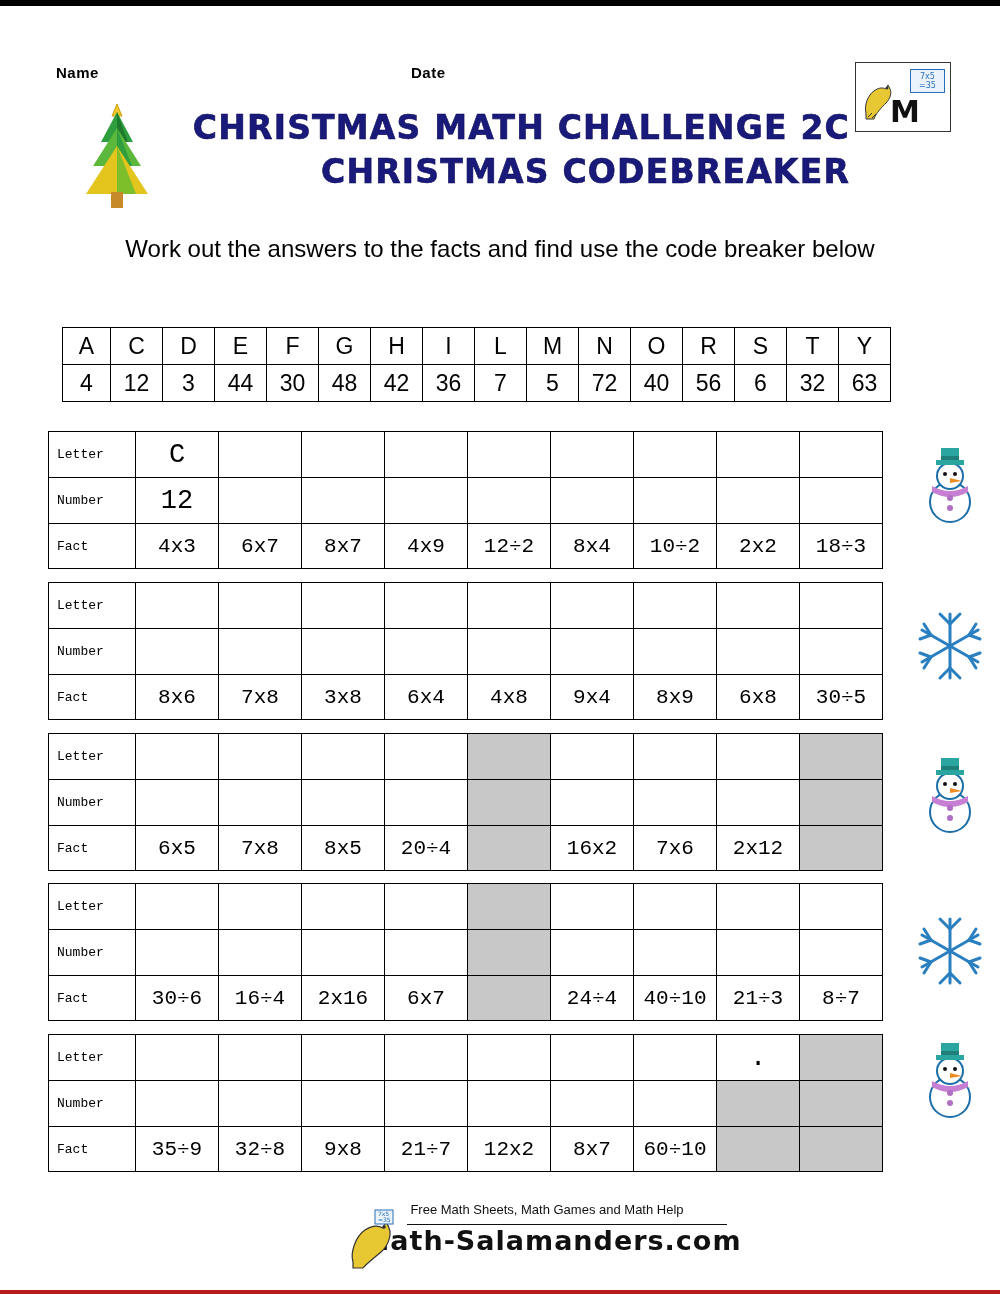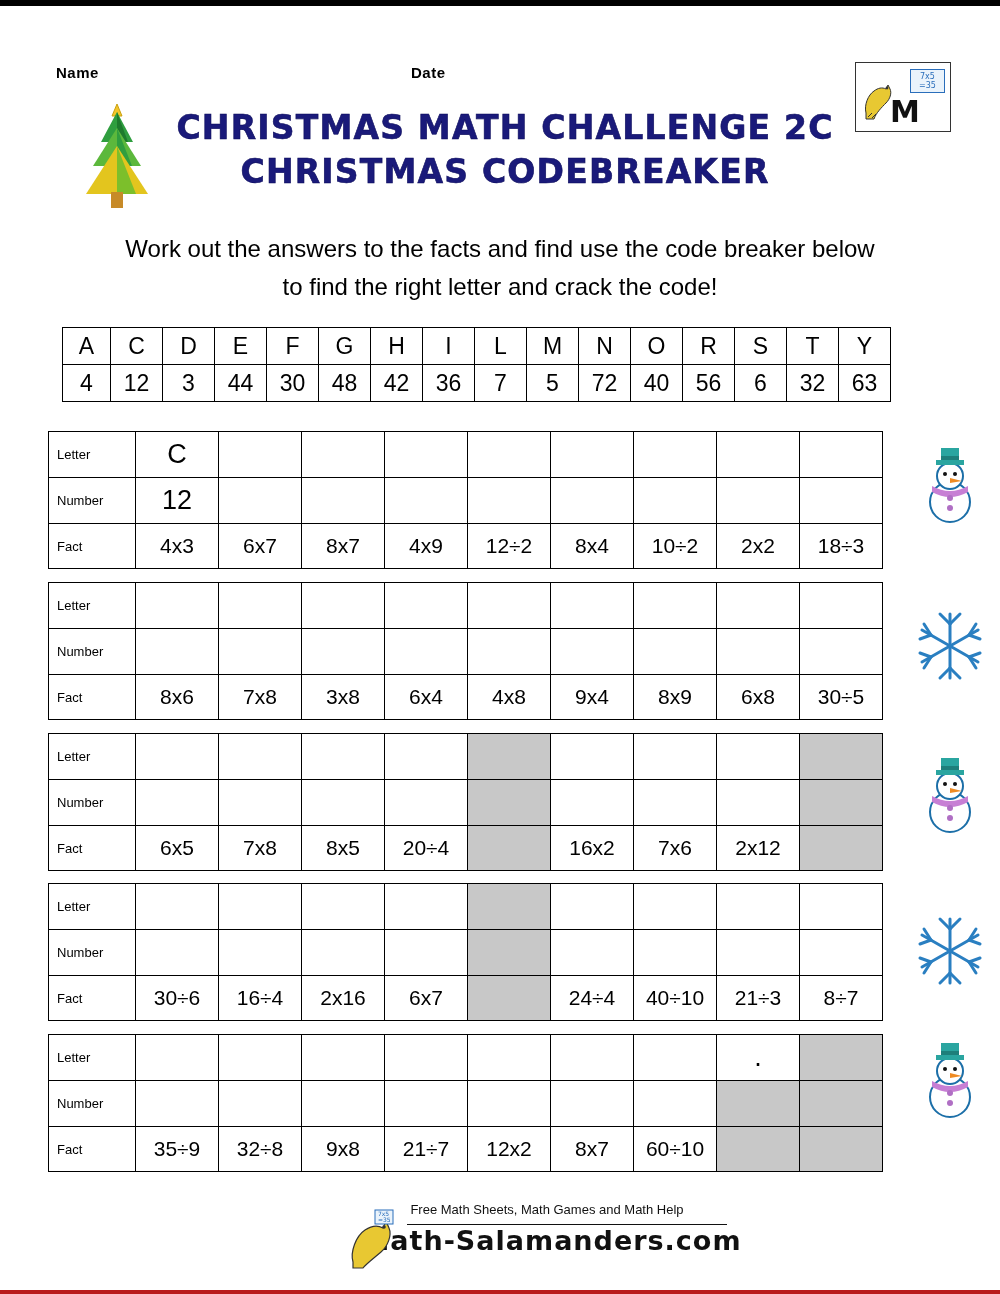--- a/index.html
+++ b/index.html
@@ -96,20 +96,21 @@
   }
   .title-line {
     font-family: "DejaVu Sans", sans-serif;
     font-weight: bold;
     font-size: 33px;
     letter-spacing: 1.2px;
     color: #1a1a7a;
     -webkit-text-stroke: 0.6px #0a0a5a;
     line-height: 44px;
     text-transform: uppercase;
+    text-align: right;
   }
 
   
   .tree {
     position: absolute;
     left: 78px;
     top: 92px;
     width: 78px;
     height: 116px;
   }
@@ -144,20 +145,21 @@
   .key-table td.first { width: 47px; }
 
   
   .block {
     position: absolute;
     left: 48px;
   }
   .ptable {
     border-collapse: collapse;
     table-layout: fixed;
+    font-family: Liberation Mono, monospace;
   }
   .ptable td {
     border: 1px solid #000;
     height: 44px;
     text-align: center;
     font-size: 21px;
     padding: 0;
   }
   .ptable td.hdr {
     width: 78px;
@@ -250,21 +252,20 @@
     <rect x="33" y="94" width="12" height="16" fill="#c78a28"></rect>
   </svg>
 
   <div class="title-wrap">
     <div class="title-line">Christmas Math Challenge 2C</div>
     <div class="title-line">Christmas Codebreaker</div>
   </div>
 
   <div class="intro">
     <div>Work out the answers to the facts and find use the code breaker below</div>
-    <div>to find the right letter and crack the code!</div>
   </div>
 
   <table class="key-table">
     <tbody>
       <tr id="key-letters">
           <td class="first">A</td>
           <td>C</td>
           <td>D</td>
           <td>E</td>
           <td>F</td>

